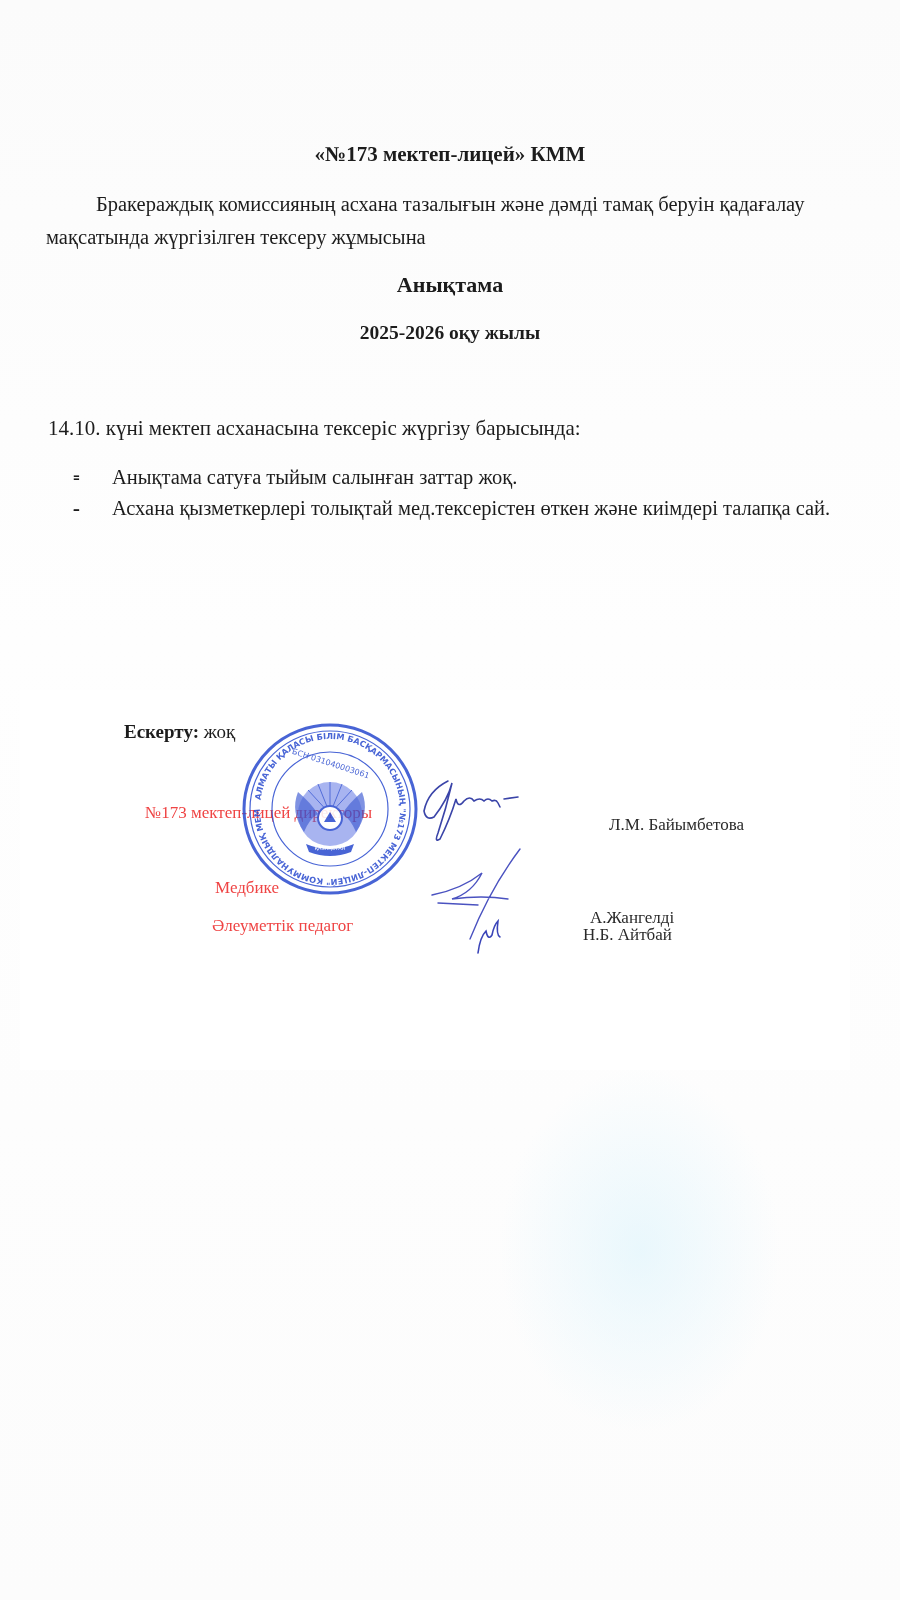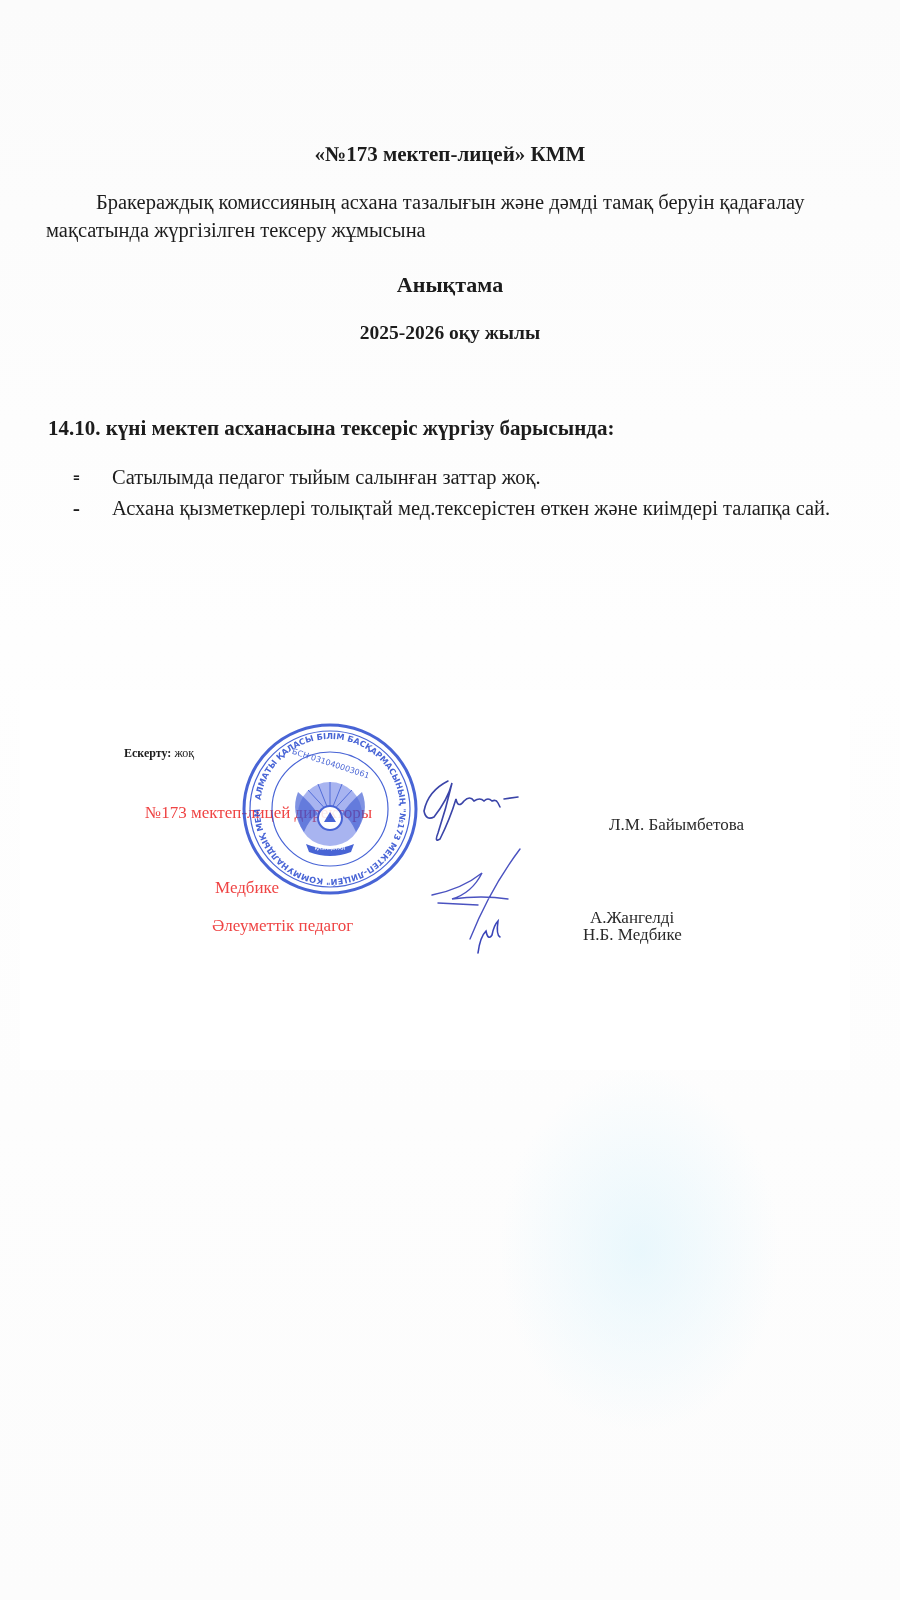--- a/index.html
+++ b/index.html
@@ -16,29 +16,29 @@
         radial-gradient(ellipse 200px 260px at 640px 1250px, rgba(225,245,252,0.7), rgba(255,255,255,0) 70%),
         linear-gradient(180deg, #fbfbfb 0%, #fefefe 40%, #fcfcfc 100%);
     }
     .scan-panel {
       position: absolute; left: 20px; top: 690px; width: 830px; height: 380px;
       background: #ffffff;
     }
     .abs { position: absolute; white-space: nowrap; }
     .center { left: 0; width: 900px; text-align: center; }
     .org-title { top: 142px; font-size: 21px; font-weight: bold; }
-    .intro { left: 46px; top: 188px; width: 810px; font-size: 20.5px; line-height: 28px; white-space: normal; }
+    .intro { left: 46px; top: 188px; width: 810px; font-size: 20.5px; line-height: 33px; white-space: normal; }
     .intro .indent { display: inline-block; width: 50px; }
     .doc-title { top: 272px; font-size: 22px; font-weight: bold; }
     .year { top: 322px; font-size: 19.5px; font-weight: bold; }
-    .check-heading { left: 48px; top: 416px; font-size: 21px; font-weight: bold; }
+    .check-heading { left: 48px; top: 416px; font-size: 21px; font-weight: normal; }
     .findings { position: absolute; left: 60px; top: 460px; width: 800px; margin: 0; padding: 0; list-style: none; }
     .findings li { position: relative; padding-left: 52px; font-size: 20.5px; line-height: 28px; margin-bottom: 3px; }
     .findings li .dash { position: absolute; left: 13px; top: 0; }
-    .note { left: 124px; top: 746px; font-size: 12px; }
+    .note { left: 124px; top: 721px; font-size: 19px; }
     .note b { font-weight: bold; }
     .sig-role { font-size: 17px; color: #ef4444; }
     .sig-name { font-size: 17px; color: #2a2a2a; }
     .stamp { position: absolute; left: 240px; top: 722px; width: 180px; height: 175px; opacity: 0.88; }
     .signature { position: absolute; }
   </style>
 </head>
 <body>
 
 <div class="page-tint"></div>
@@ -48,35 +48,35 @@
 
 <div class="abs intro"><span class="indent"></span><span>Бракераждық комиссияның асхана тазалығын және дәмді тамақ беруін қадағалау мақсатында жүргізілген тексеру жұмысына</span></div>
 
 <div class="abs center doc-title">Анықтама</div>
 <div class="abs center year">2025-2026 оқу жылы</div>
 
 <div class="abs check-heading">14.10. күні мектеп асханасына тексеріс жүргізу барысында:</div>
 
 <ul class="findings">
   <li><span class="dash">-</span></li>
-  <li><span class="dash">-</span><span>Сатылымда педагог тыйым салынған заттар жоқ.</span></li>
+  <li><span class="dash">-</span><span>Анықтама сатуға тыйым салынған заттар жоқ.</span></li>
   <li><span class="dash">-</span></li>
   <li><span class="dash">-</span><span>Асхана қызметкерлері толықтай мед.тексерістен өткен және киімдері талапқа сай.</span></li>
 </ul>
 
 <div class="abs note"><b>Ескерту:</b> <span>жоқ</span></div>
 
 <div class="abs sig-role" style="left:145px; top:803px;">№173 мектеп-лицей директоры</div>
 <div class="abs sig-name" style="left:584px; top:815px;margin-left:25px;">Л.М. Байымбетова</div>
 
 <div class="abs sig-role" style="left:215px; top:878px;">Медбике</div>
 <div class="abs sig-name" style="left:590px; top:908px;">А.Жангелді</div>
 
 <div class="abs sig-role" style="left:212px; top:916px;">Әлеуметтік педагог</div>
-<div class="abs sig-name" style="left:583px; top:925px;">Н.Б. Медбике</div>
+<div class="abs sig-name" style="left:583px; top:925px;">Н.Б. Айтбай</div>
 
 <svg class="stamp" viewBox="0 0 180 175">
   <defs>
     <path id="stampArc" d="M 90 87 m -70 0 a 70 70 0 1 1 140 0 a 70 70 0 1 1 -140 0"></path>
   </defs>
   <ellipse cx="90" cy="87" rx="86" ry="84" fill="none" stroke="#2f4fd0" stroke-width="3"></ellipse>
   <ellipse cx="90" cy="87" rx="80" ry="78" fill="none" stroke="#2f4fd0" stroke-width="1.2"></ellipse>
   <ellipse cx="90" cy="87" rx="58" ry="57" fill="none" stroke="#2f4fd0" stroke-width="1.2"></ellipse>
   <text font-size="8.2" fill="#2f4fd0" font-family="DejaVu Sans, sans-serif" font-weight="bold">
     <textPath href="#stampArc" startOffset="2%">АЛМАТЫ ҚАЛАСЫ БІЛІМ БАСҚАРМАСЫНЫҢ "№173 МЕКТЕП-ЛИЦЕЙ" КОММУНАЛДЫҚ МЕМЛЕКЕТТІК МЕКЕМЕСІ ✱</textPath>

